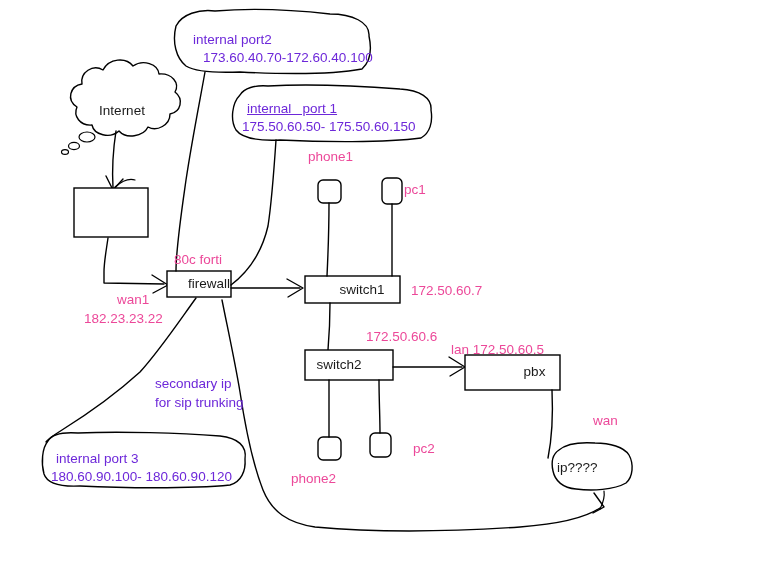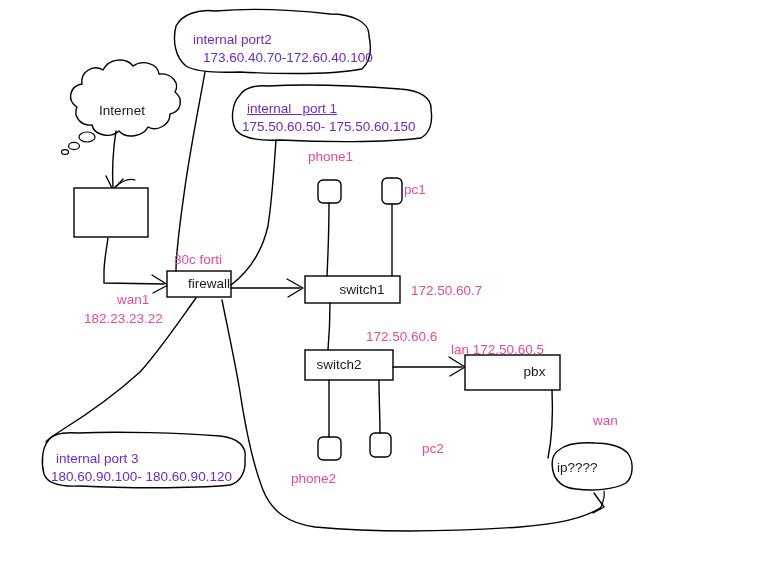--- a/index.html
+++ b/index.html
@@ -229,32 +229,34 @@
 
   <div class="callout-text" style="left:193px; top:31px;">internal port2</div>
   <div class="callout-text" style="left:203px; top:49px;">173.60.40.70-172.60.40.100</div>
 
   <div class="callout-text" style="left:247px; top:100px;text-decoration:underline;">internal   port 1</div>
   <div class="callout-text" style="left:242px; top:118px;">175.50.60.50- 175.50.60.150</div>
 
   <div class="callout-text" style="left:56px; top:450px;">internal port 3</div>
   <div class="callout-text" style="left:51px; top:468px;">180.60.90.100- 180.60.90.120</div>
 
+  <div class="callout-text" style="left:155px; top:374px; line-height:1.42;">secondary ip
+for sip trunking</div>
 
   <div class="lbl" style="left:308px; top:149px;">phone1</div>
   <div class="lbl" style="left:404px; top:182px;">pc1</div>
 
   <div class="node-text" style="left:305px; top:282px; width:114px;">switch1</div>
   <div class="lbl" style="left:411px; top:283px;">172.50.60.7</div>
 
   <div class="node-text" style="left:305px; top:357px; width:68px;">switch2</div>
   <div class="lbl" style="left:366px; top:329px;">172.50.60.6</div>
 
   <div class="node-text" style="left:465px; top:364px; width:95px;margin-left:22px;">pbx</div>
   <div class="lbl" style="left:451px; top:334px;margin-top:8px;">lan 172.50.60.5</div>
   <div class="lbl" style="left:558px; top:413px;margin-left:35px;">wan</div>
 
   <div class="lbl" style="left:291px; top:471px;">phone2</div>
-  <div class="lbl" style="left:413px; top:441px;padding-left:9px;">pc2</div>
+  <div class="lbl" style="left:404px; top:441px;padding-left:9px;">pc2</div>
 
   <div class="node-text" style="left:557px; top:460px; width:70px; text-align:left;">ip????</div>
 
 </div>
 
 </body></html>

